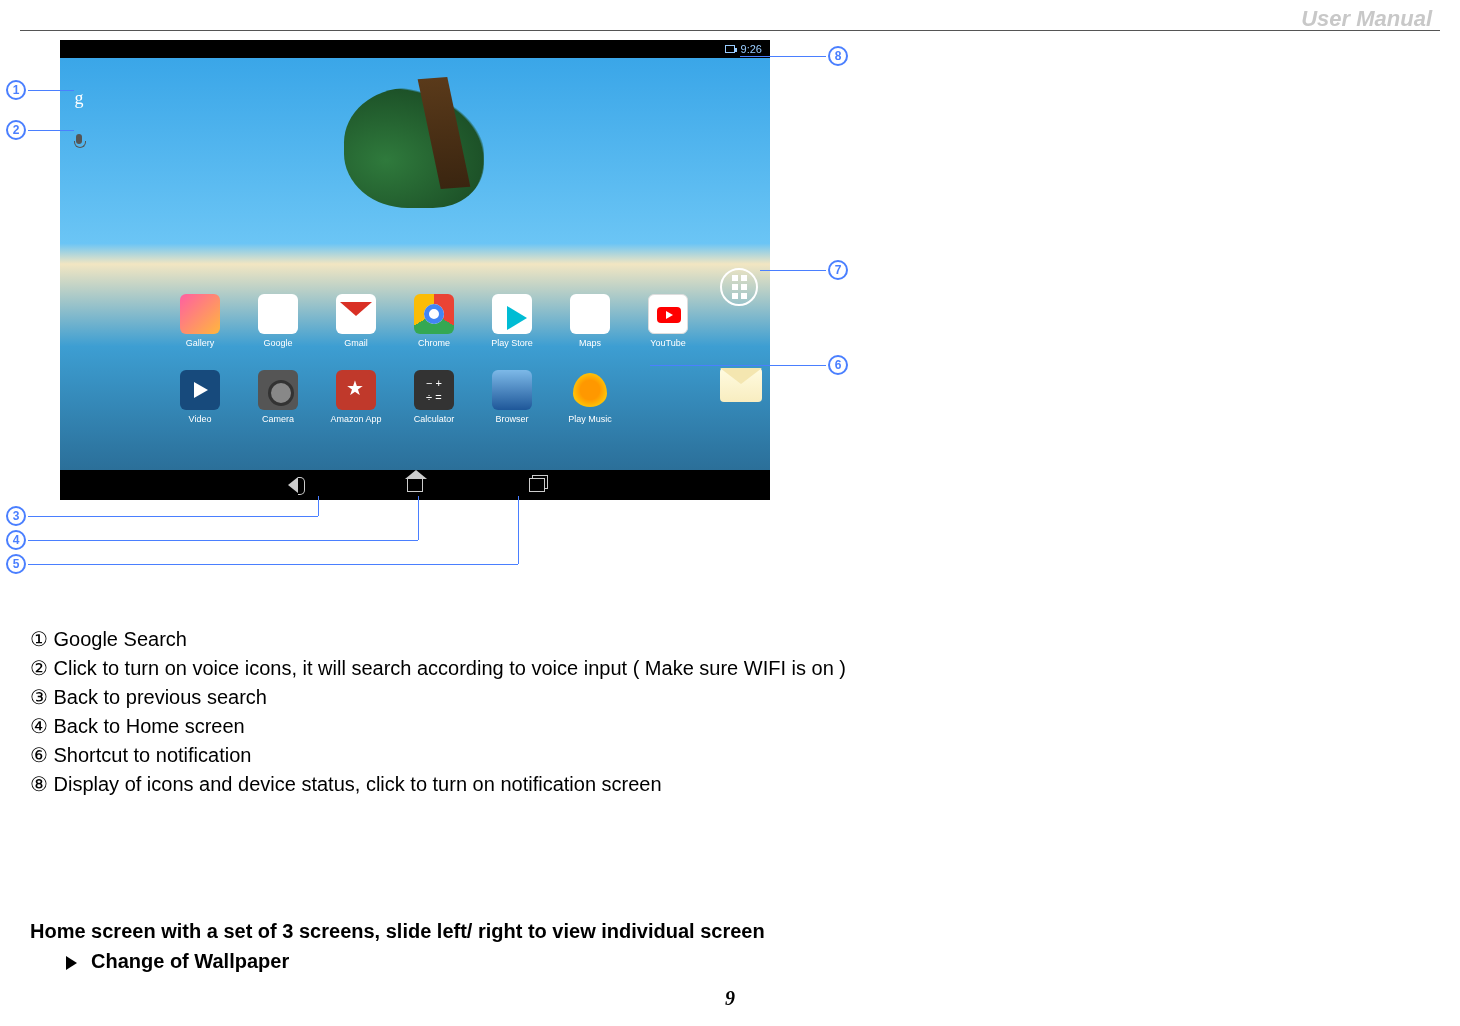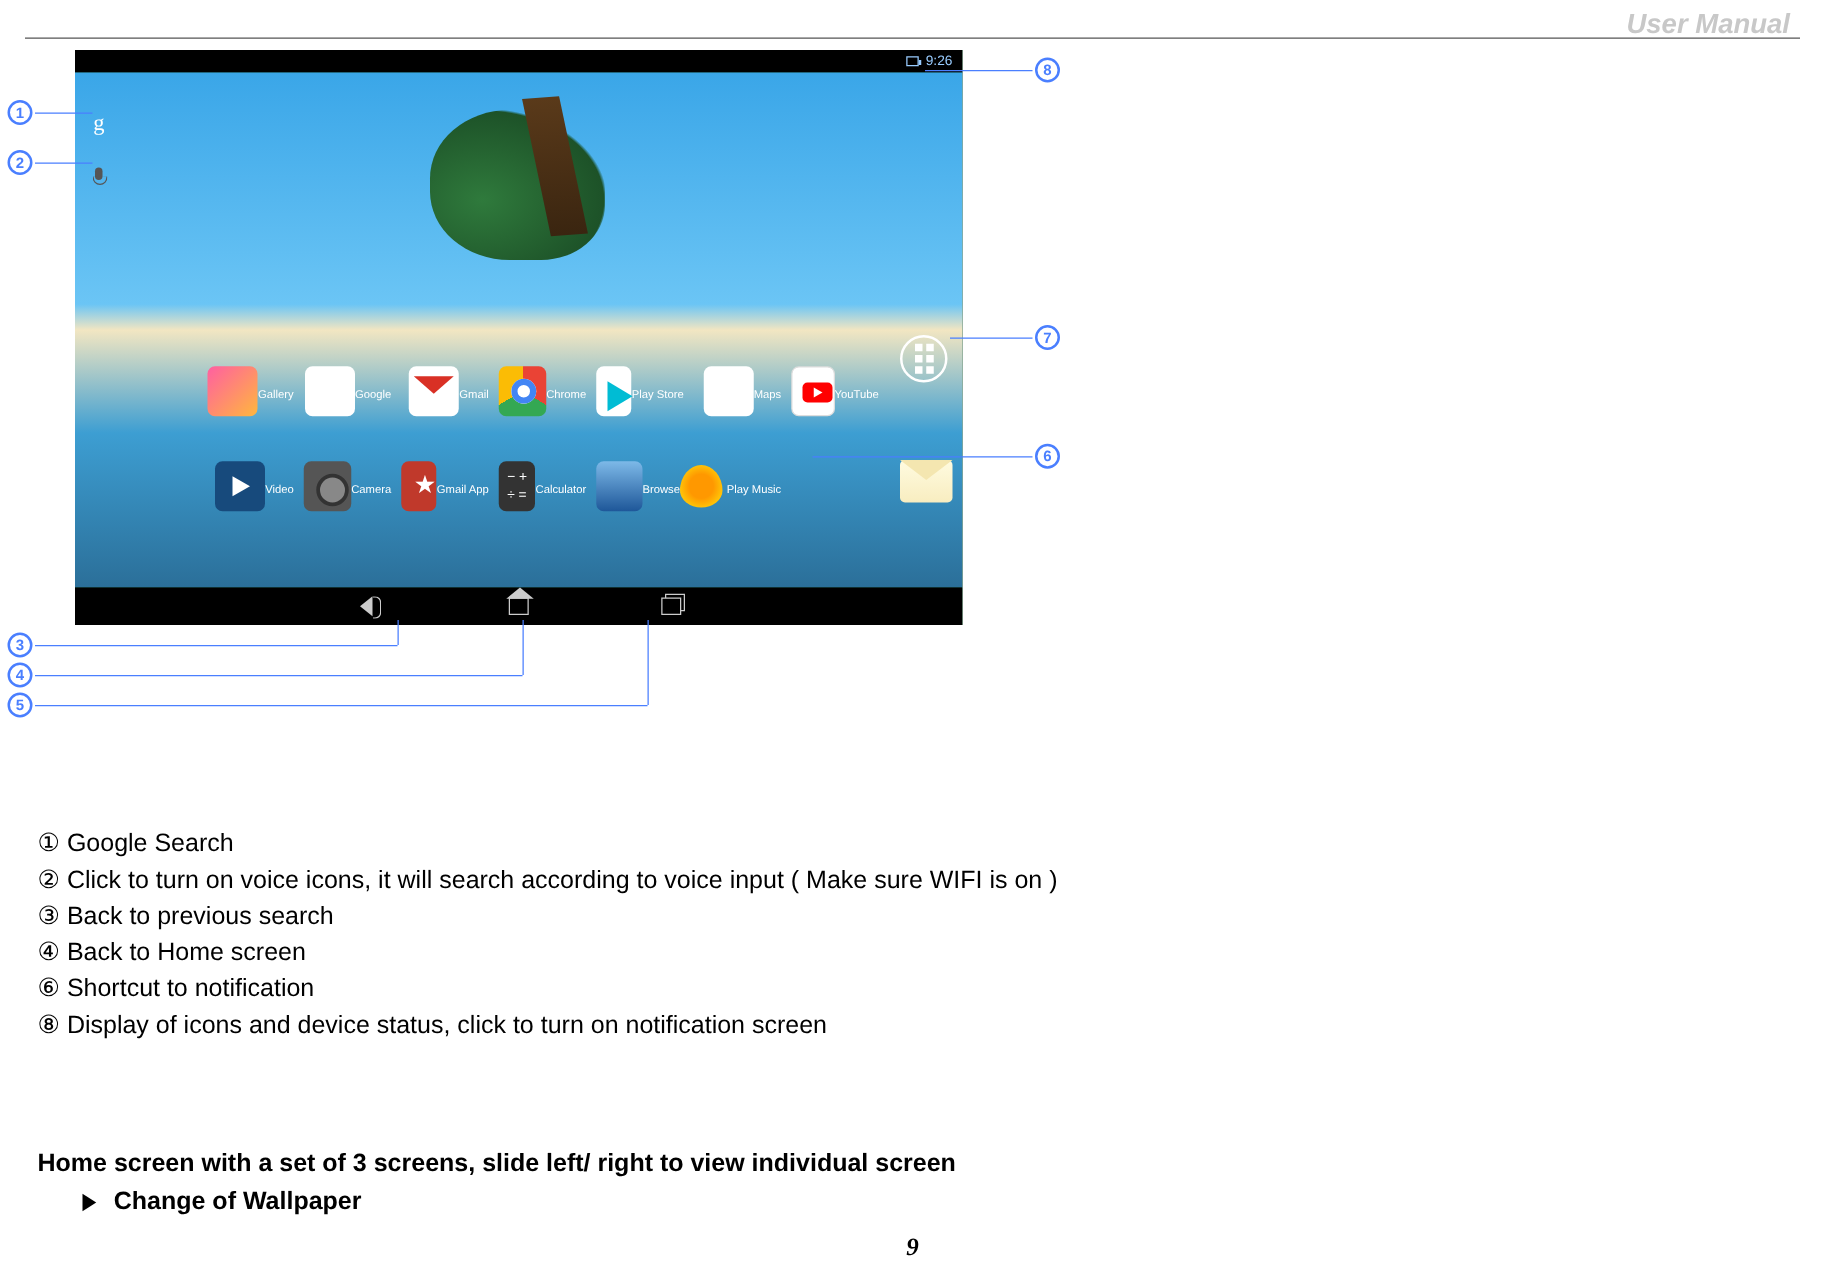--- a/index.html
+++ b/index.html
@@ -125,21 +125,21 @@
       border-left:21px solid transparent;border-right:21px solid transparent;border-top:16px solid #f4e6b0;}
     .app-grid {
       position:absolute;
       top:220px; left:105px;
       display:grid;
       grid-template-columns: repeat(7, 70px);
       grid-template-rows: repeat(2, 70px);
       gap: 6px 8px;
     }
     .app {
-      display:flex;flex-direction:row;align-items:center;justify-content:flex-end;
+      display:flex;flex-direction:column;align-items:center;justify-content:flex-end;
     }
     .app .ico {
       width:40px;height:40px;border-radius:6px;
       display:flex;align-items:center;justify-content:center;
       font-size:18px;color:#fff;
     }
     .app .lbl {
       margin-top:4px;
       font-size:9px;color:#fff;text-align:center;
       white-space:nowrap;
@@ -210,21 +210,20 @@
     }
 
     
     .body-text {
       position:absolute;
       top: 625px;
       left: 30px;
       font-size: 20px;
       color:#000;
       line-height: 1.45;
-      margin-top: 36px;
     }
     .body-text .row { white-space: nowrap; }
     .sub-heading {
       position:absolute;
       top: 920px;
       left: 30px;
       font-size: 20px;
       font-weight: bold;
     }
     .bullet-row {
@@ -319,21 +318,21 @@
         <div class="app">
             <div class="ico ico-video"></div>
             <div class="lbl">Video</div>
           </div>
         <div class="app">
             <div class="ico ico-camera"></div>
             <div class="lbl">Camera</div>
           </div>
         <div class="app">
             <div class="ico ico-amazon"></div>
-            <div class="lbl">Gmail App</div>
+            <div class="lbl">Amazon App</div>
           </div>
         <div class="app">
             <div class="ico ico-calc"></div>
             <div class="lbl">Calculator</div>
           </div>
         <div class="app">
             <div class="ico ico-browser"></div>
             <div class="lbl">Browser</div>
           </div>
         <div class="app">

